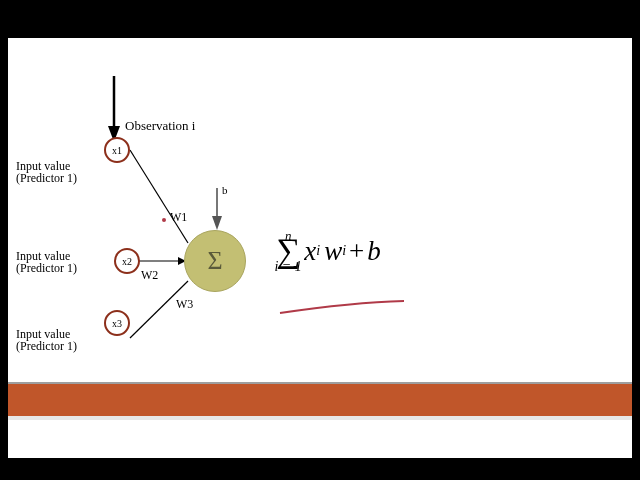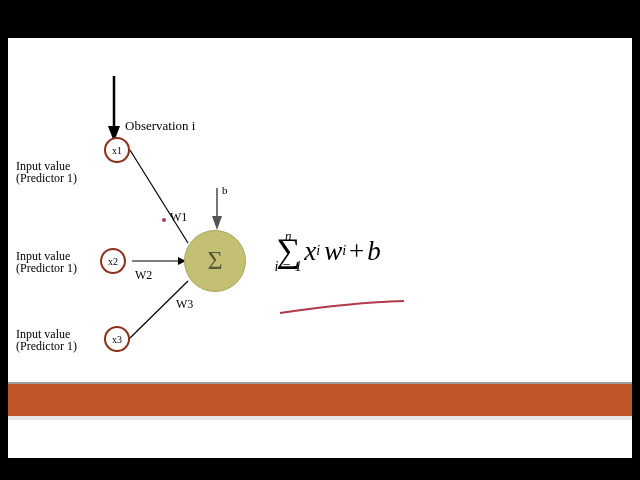--- a/index.html
+++ b/index.html
@@ -179,28 +179,28 @@
 
     <div class="lbl" style="left:8px; top:122px;">Input value</div>
     <div class="lbl" style="left:8px; top:134px;">(Predictor 1)</div>
     <div class="node" style="left:96px; top:99px;">
       <span>x1</span>
     </div>
     <div class="lbl" style="left:162px; top:173px;">W1</div>
 
     <div class="lbl" style="left:8px; top:212px;">Input value</div>
     <div class="lbl" style="left:8px; top:224px;">(Predictor 1)</div>
-    <div class="node" style="left:92px; top:210px;">
+    <div class="node" style="left:106px; top:210px;">
       <span>x2</span>
     </div>
-    <div class="lbl" style="left:127px; top:231px;">W2</div>
+    <div class="lbl" style="left:133px; top:231px;">W2</div>
 
     <div class="lbl" style="left:8px; top:290px;">Input value</div>
     <div class="lbl" style="left:8px; top:302px;">(Predictor 1)</div>
-    <div class="node" style="left:96px; top:288px;text-align:center;">
+    <div class="node" style="left:96px; top:272px;text-align:center;">
       <span>x3</span>
     </div>
     <div class="lbl" style="left:168px; top:260px;">W3</div>
 
     <div id="sum-node">
       <span>Σ</span>
     </div>
 
     <div id="formula">
       <span class="sum-sign">

